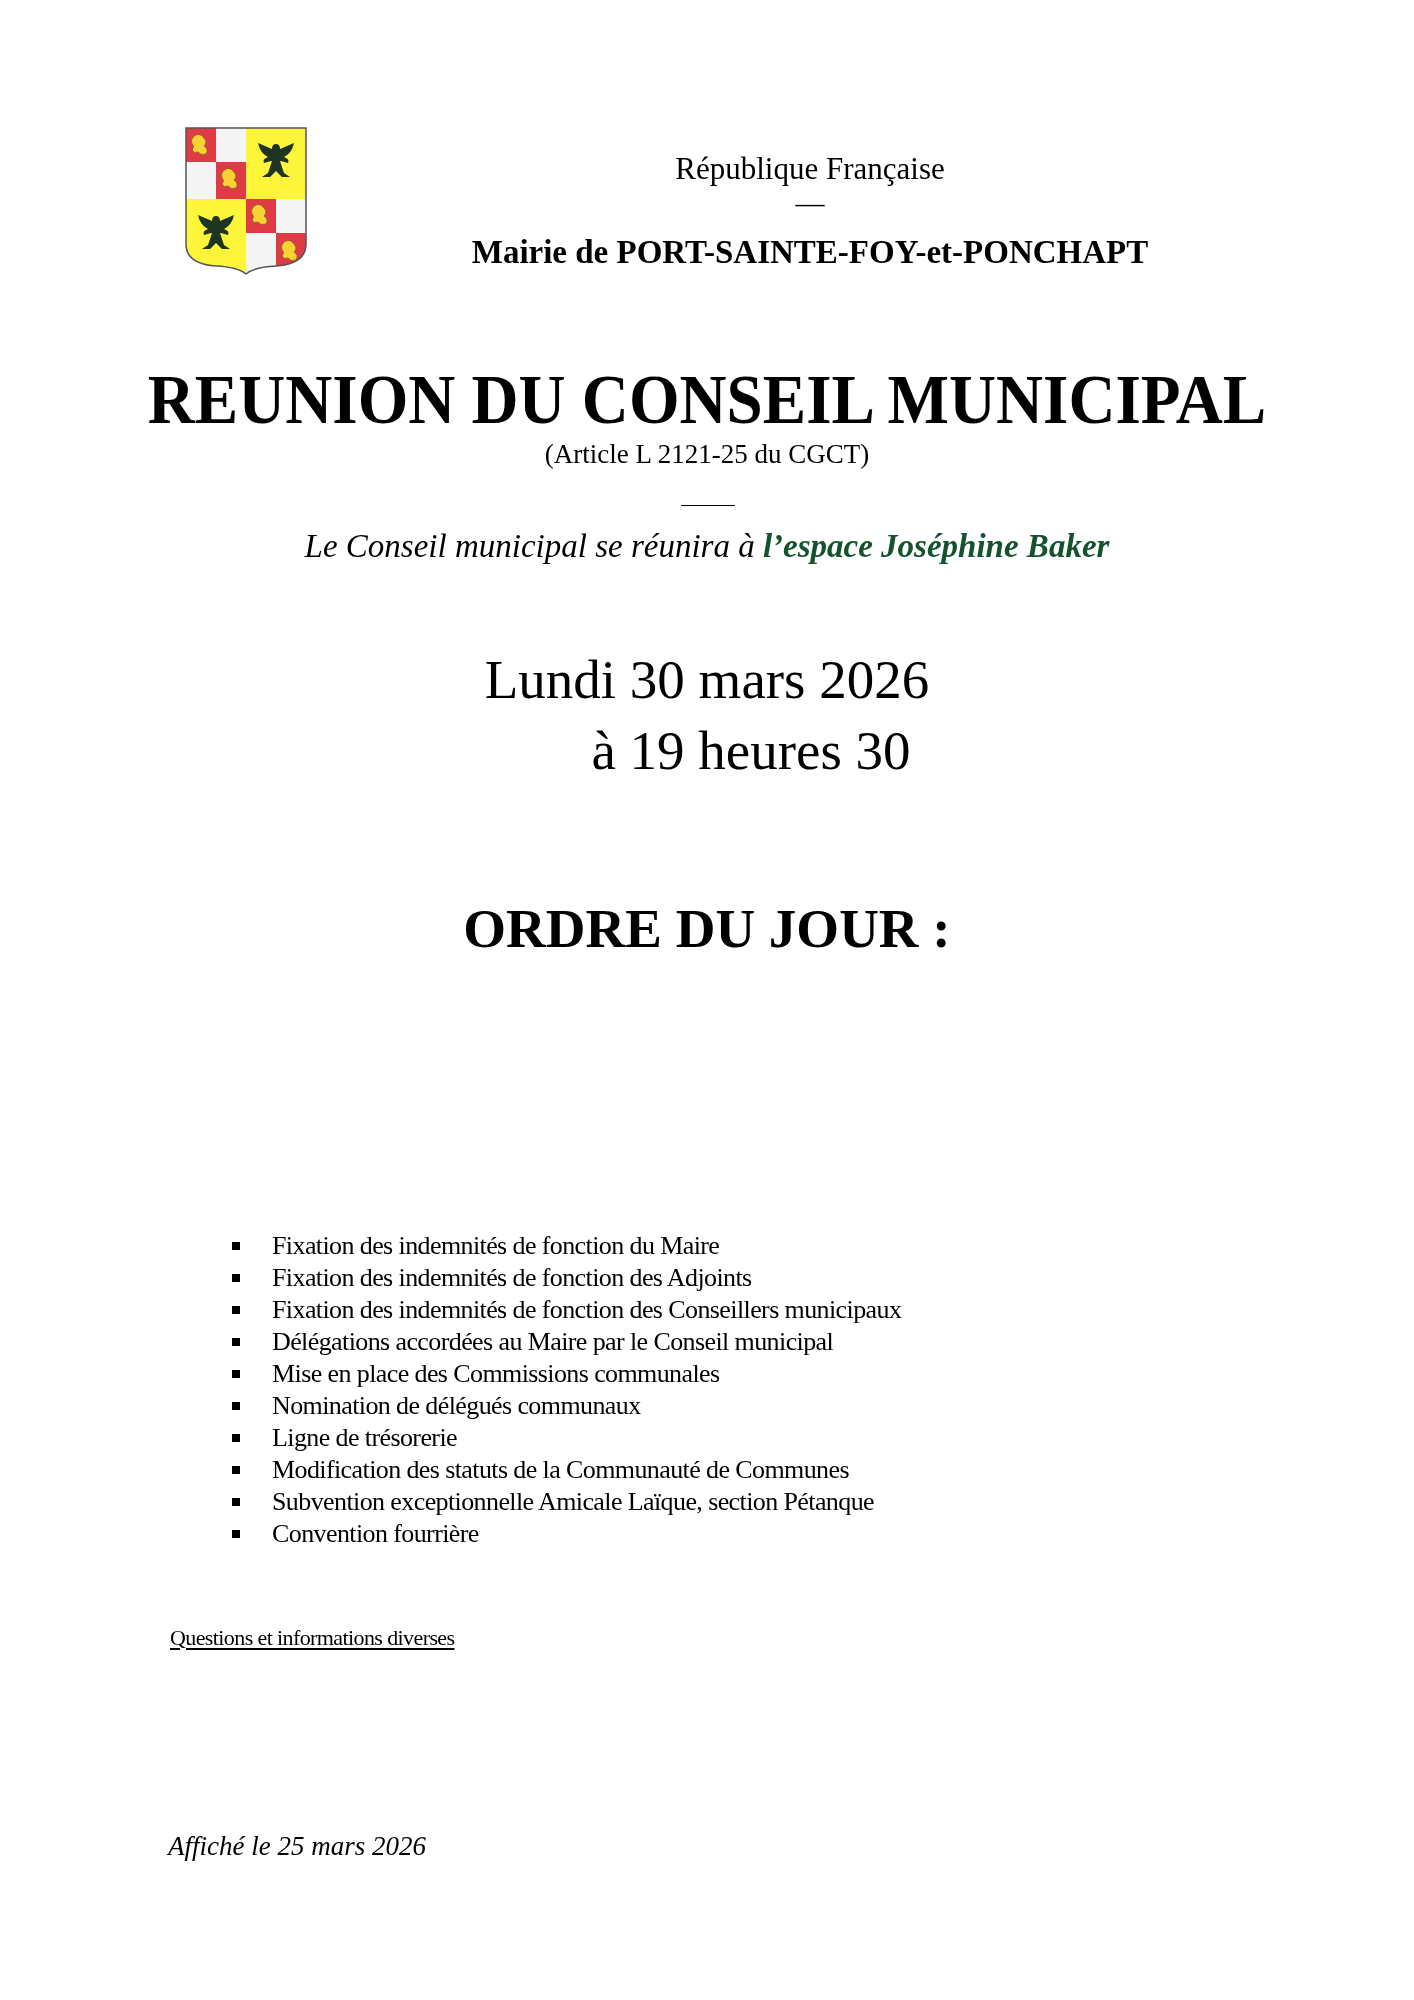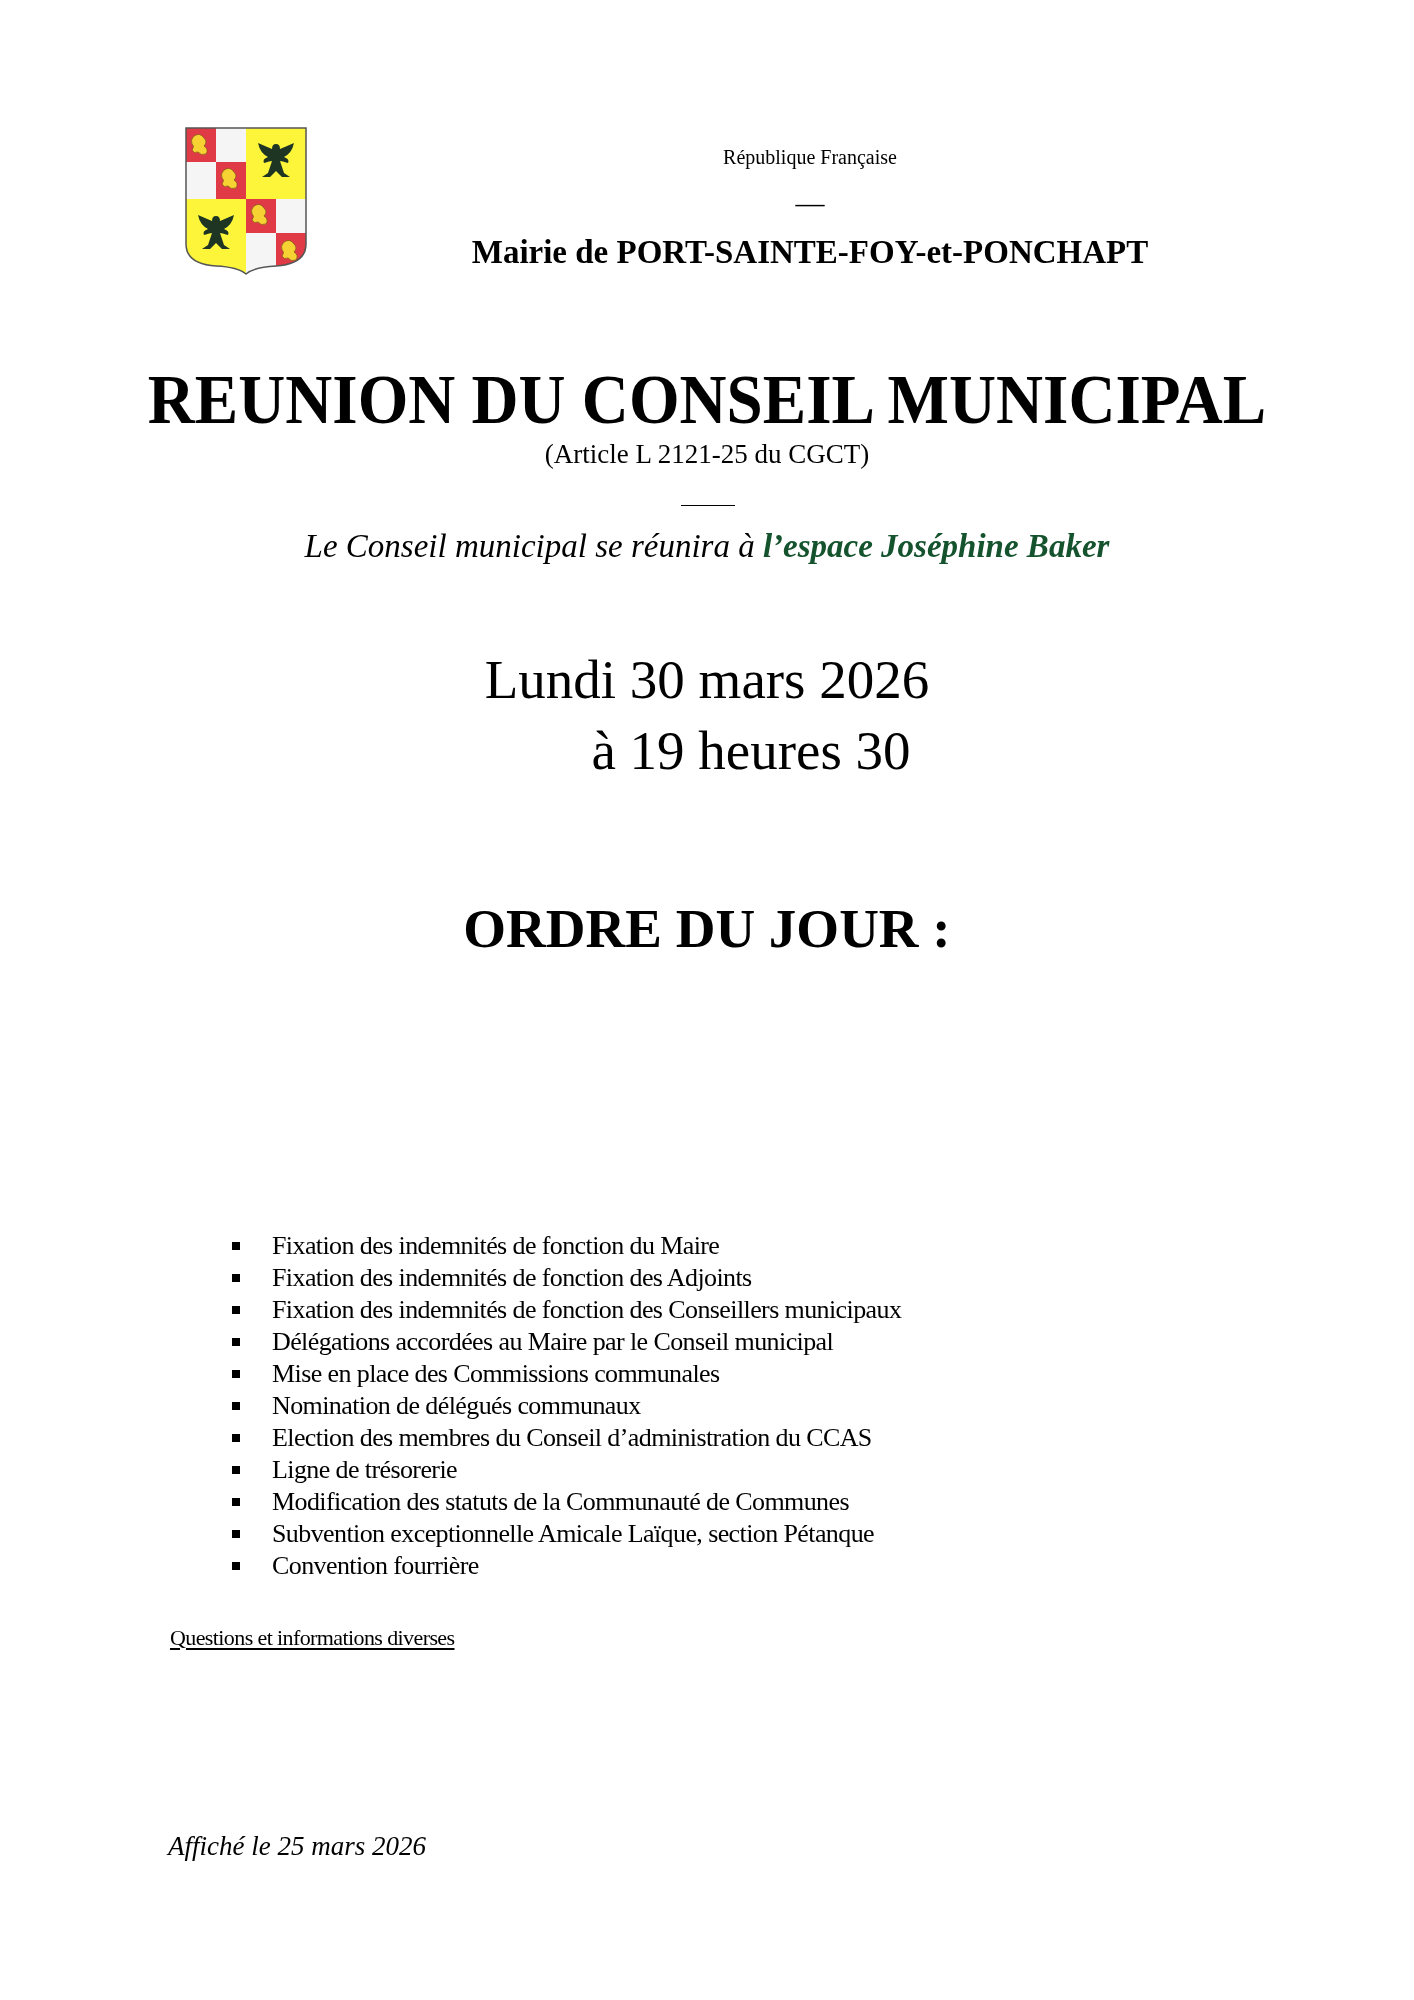--- a/index.html
+++ b/index.html
@@ -22,22 +22,22 @@
       width: 124px;
       height: 150px;
     }
     .header-block {
       position: absolute;
       left: 400px;
       width: 820px;
       text-align: center;
     }
     .republic {
-      top: 140px;
-      font-size: 20px;
+      top: 152px;
+      font-size: 31px;
       line-height: 34px;
     }
     .republic-dash {
       top: 186px;
       font-size: 29px;
       line-height: 34px;
     }
     .mairie {
       top: 232px;
       font-size: 33px;
@@ -197,21 +197,20 @@
 
 <div class="center-full agenda-title">ORDRE DU JOUR :</div>
 
 <ul class="agenda-list">
   <li class="agenda-item"><span class="bullet"></span><span>Fixation des indemnités de fonction du Maire</span></li>
   <li class="agenda-item"><span class="bullet"></span><span>Fixation des indemnités de fonction des Adjoints</span></li>
   <li class="agenda-item"><span class="bullet"></span><span>Fixation des indemnités de fonction des Conseillers municipaux</span></li>
   <li class="agenda-item"><span class="bullet"></span><span>Délégations accordées au Maire par le Conseil municipal</span></li>
   <li class="agenda-item"><span class="bullet"></span><span>Mise en place des Commissions communales</span></li>
   <li class="agenda-item"><span class="bullet"></span><span>Nomination de délégués communaux</span></li>
-  <li class="agenda-item"><span class="bullet"></span><span>Election des membres du Conseil d’administration du CCAS</span></li>
   <li class="agenda-item"><span class="bullet"></span><span>Ligne de trésorerie</span></li>
   <li class="agenda-item"><span class="bullet"></span><span>Modification des statuts de la Communauté de Communes</span></li>
   <li class="agenda-item"><span class="bullet"></span><span>Subvention exceptionnelle Amicale Laïque, section Pétanque</span></li>
   <li class="agenda-item"><span class="bullet"></span><span>Convention fourrière</span></li>
 </ul>
 
 <div class="misc">Questions et informations diverses</div>
 
 <div class="posted">Affiché le 25 mars 2026</div>
 

